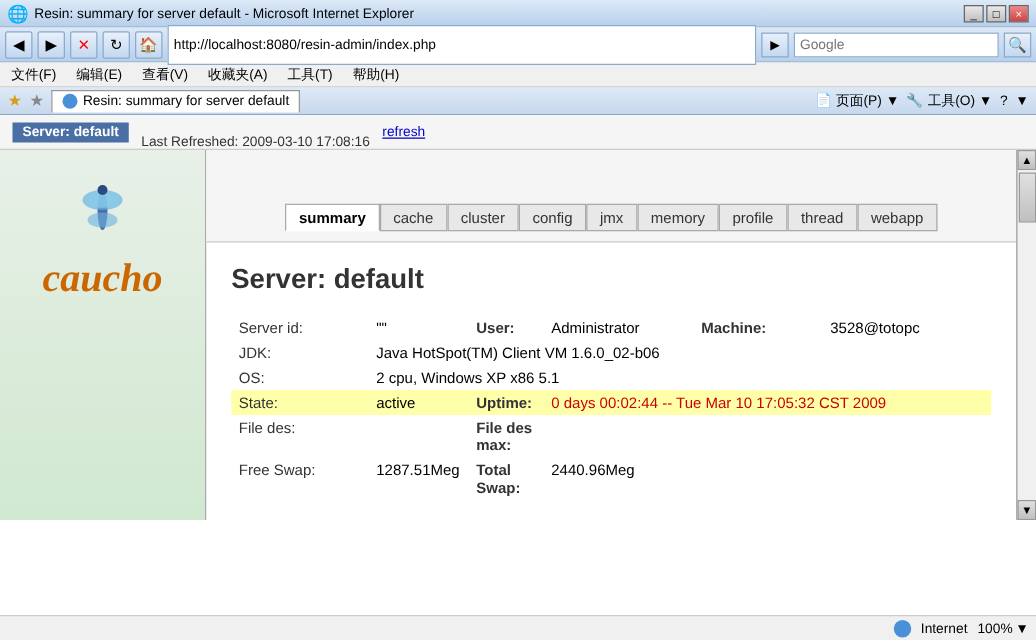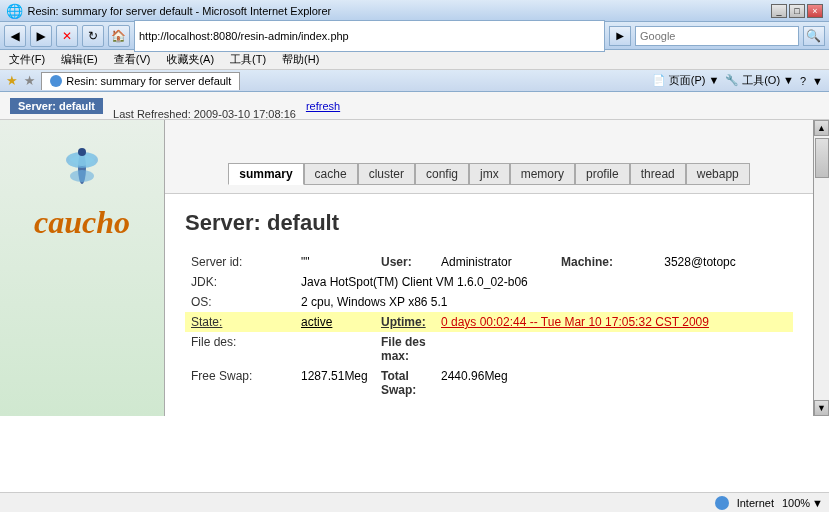--- a/index.html
+++ b/index.html
@@ -96,21 +96,21 @@
     .tab.active { background: #fff; border-bottom: 1px solid #fff; font-weight: bold; color: #000; }
 
     
     .content-panel { padding: 16px 20px; flex: 1; }
     .page-title { font-size: 22px; font-weight: bold; color: #333; margin-bottom: 16px; }
     .info-table { width: 100%; border-collapse: collapse; }
     .info-table tr td { padding: 3px 6px; font-size: 12px; vertical-align: top; }
     .info-table tr td:first-child { color: #333; font-weight: normal; width: 110px; }
     .info-table tr td.label { font-weight: normal; color: #333; }
     .info-table tr td.value { color: #000; }
-    .highlight-row td { background: #ffffaa; text-decoration: underline; }
+    .highlight-row td { background: #ffffaa; }
     .highlight-row td.uptime-value { color: #cc0000; }
 
     
     .status-bar {
       position: fixed;
       bottom: 0;
       width: 829px;
       height: 20px;
       background: #f0f0f0;
       border-top: 1px solid #ccc;

